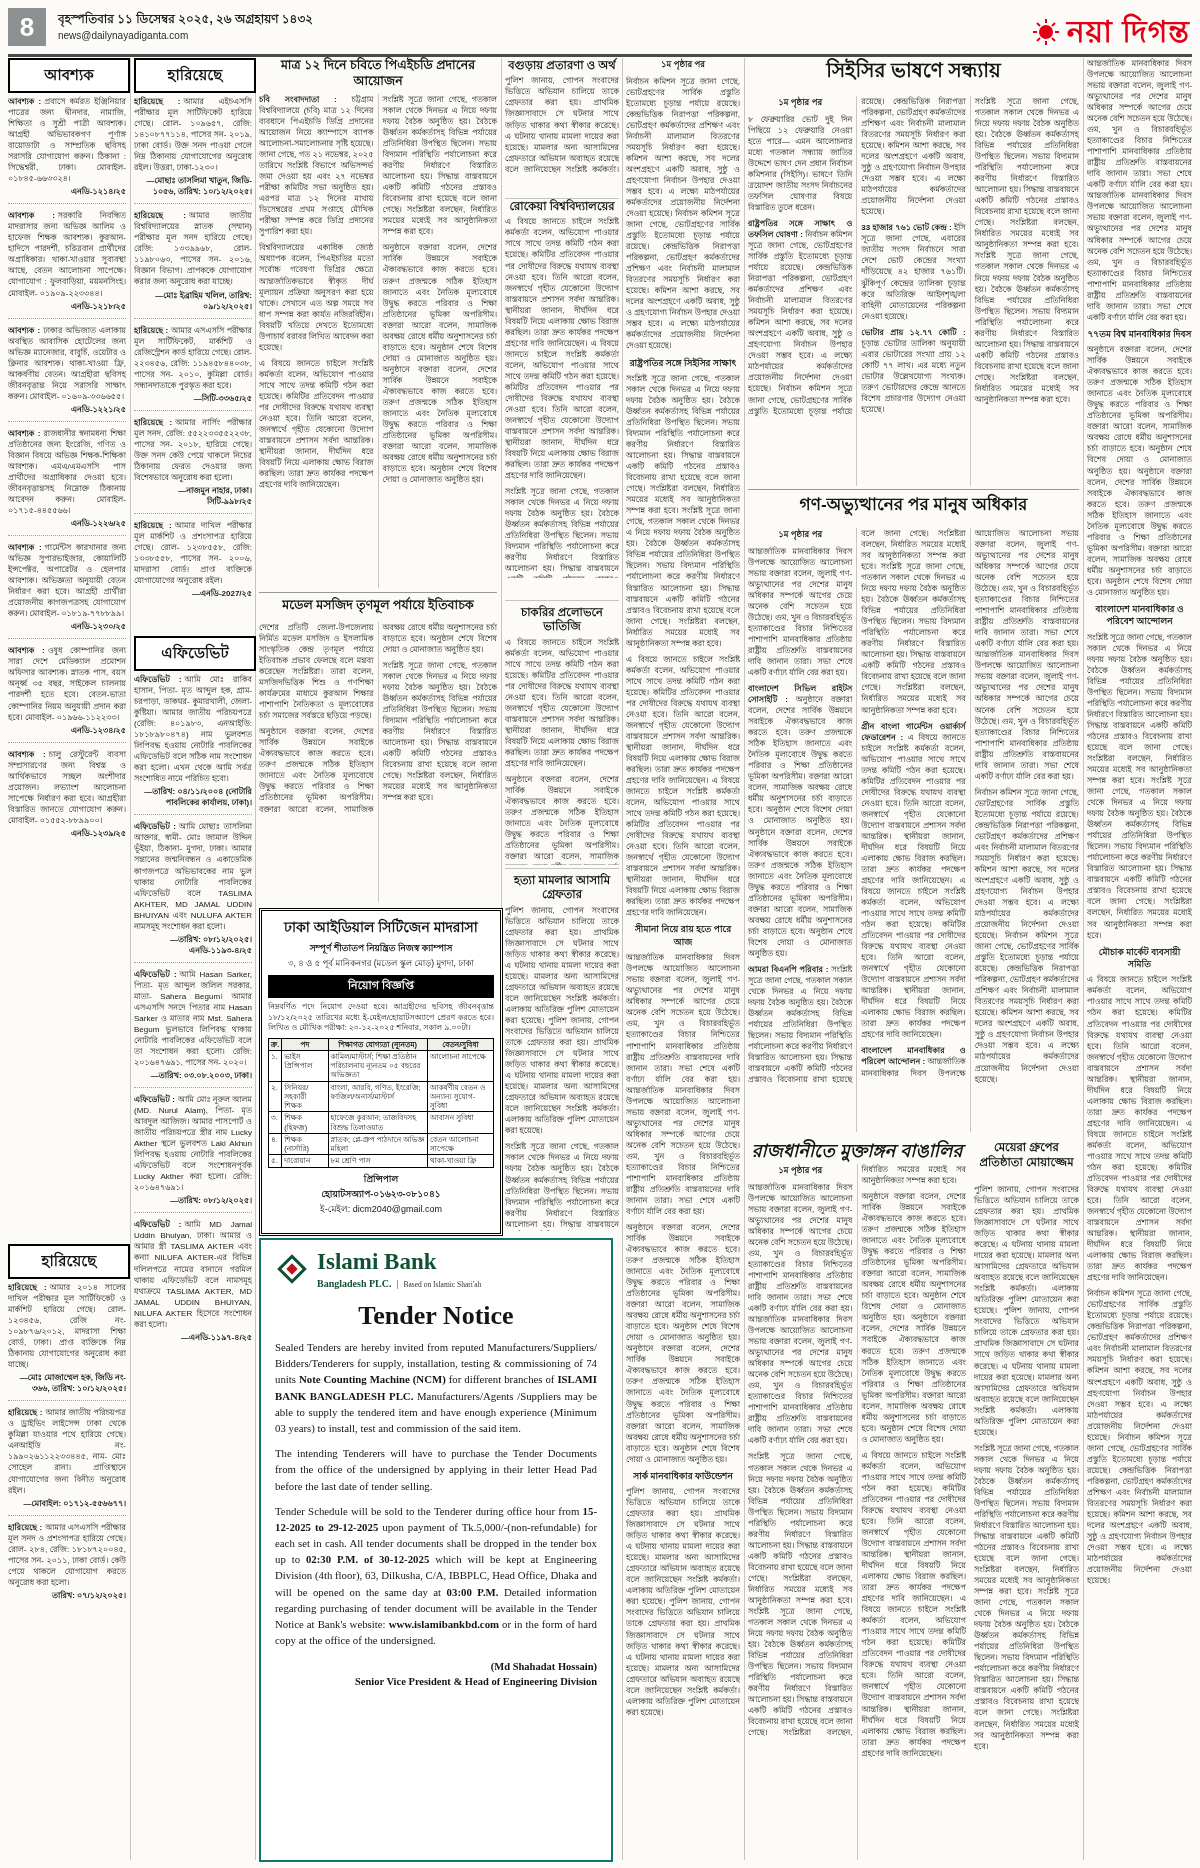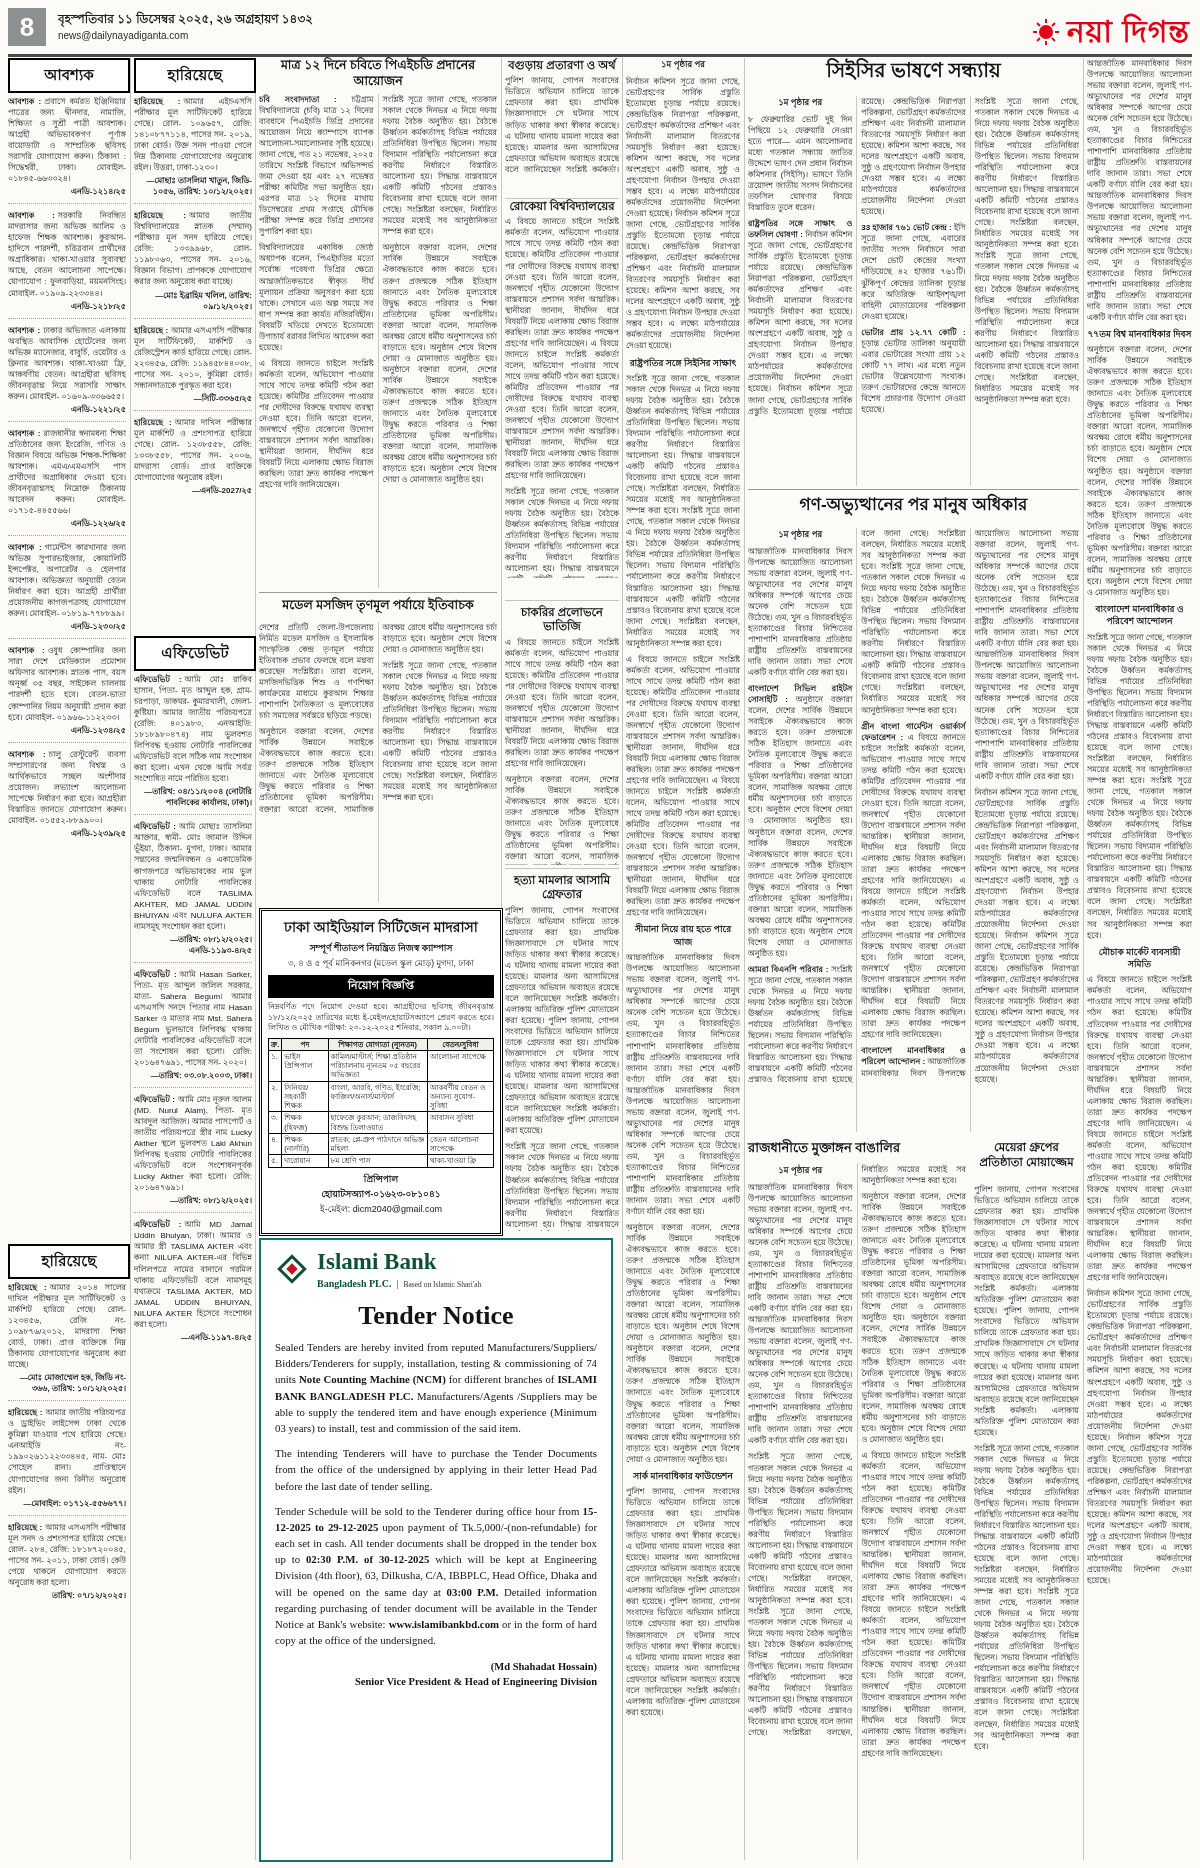--- a/index.html
+++ b/index.html
@@ -24,21 +24,21 @@
   .ad:last-child{border-bottom:none;}
   .lead{font-weight:700;margin-right:3px;}
   .code{display:block;text-align:right;font-weight:600;margin-top:2px;}
   .note{font-size:8.5px;font-weight:700;text-align:center;margin:1px 0 5px;}
   .h-mid{font-weight:700;font-size:12.5px;line-height:1.25;text-align:center;}
   .h-c5{font-weight:700;font-size:11.5px;line-height:1.25;text-align:center;margin-bottom:3px;}
   .c5art{position:absolute;overflow:hidden;}
   .c5art + .c5art{border-top:0;}
   .h-big{font-weight:800;font-size:20px;line-height:1.2;text-align:center;}
   .h-mass{font-weight:800;font-size:17px;line-height:1.2;text-align:center;}
-  .h-sub{font-weight:700;font-size:13px;line-height:1.25;}
+  .h-sub{font-weight:700;font-size:18px;line-height:1.25;text-align:center;font-style:italic;}
   .h-sub2{font-weight:700;font-size:11.5px;line-height:1.3;text-align:center;}
   .mc{column-gap:9px;column-rule:1px solid #c9c7c1;overflow:hidden;}
   .mc2{column-count:2;}
   .mc3{column-count:3;}
   .subhead-inline{font-weight:700;text-align:center;font-size:9px;margin:3px 0 4px;}
   
   .mad{border:3px double #000;background:#fff;padding:5px 6px;overflow:hidden;}
   .mad .m-title{font-size:14px;font-weight:800;text-align:center;}
   .mad .m-sub{font-size:9px;font-weight:700;text-align:center;margin-top:1px;}
   .mad .m-addr{font-size:8.5px;text-align:center;margin-top:1px;}
@@ -153,20 +153,24 @@
     </div>
     <div class="ad">
       <span class="lead">হারিয়েছে :</span><span>আমার জাতীয় বিশ্ববিদ্যালয়ের স্নাতক (সম্মান) পরীক্ষার মূল সনদ হারিয়ে গেছে। রেজি: ১৩৩৯৯৬৮, রোল- ১১৯৮০৬৩, পাসের সন- ২০১৬, বিজ্ঞান বিভাগ। প্রাপককে যোগাযোগ করার জন্য অনুরোধ করা যাচ্ছে।</span>
       <span class="code">—মোঃ ইব্রাহিম খলিল, তারিখ: ০৯/১২/২০২৫।</span>
     </div>
     <div class="ad">
       <span class="lead">হারিয়েছে :</span><span>আমার এসএসসি পরীক্ষার মূল সার্টিফিকেট, মার্কশিট ও রেজিস্ট্রেশন কার্ড হারিয়ে গেছে। রোল- ২২৩৪৫৬, রেজি: ১১৯৪৫৮৪৪০৩৮, পাসের সন- ২০১০, কুমিল্লা বোর্ড। সন্ধানদাতাকে পুরস্কৃত করা হবে।</span>
       <span class="code">—সিটি-৩৩৬৫/২৫</span>
     </div>
     <div class="ad">
+      <span class="lead">হারিয়েছে :</span><span>আমার নার্সিং পরীক্ষার মূল সনদ, রেজি: ৫৫২২৩৩৫৫২২৩৮, পাসের সন- ২০১৮, হারিয়ে গেছে। উক্ত সনদ কেউ পেয়ে থাকলে নিচের ঠিকানায় ফেরত দেওয়ার জন্য বিশেষভাবে অনুরোধ করা হলো।</span>
+      <span class="code">—নাজমুন নাহার, ঢাকা। সিটি-৯৯৮/২৫</span>
+    </div>
+    <div class="ad">
       <span class="lead">হারিয়েছে :</span><span>আমার দাখিল পরীক্ষার মূল মার্কশিট ও প্রশংসাপত্র হারিয়ে গেছে। রোল- ১২৩৮৫৫৮, রেজি: ১৩৩৮৫৫৮, পাসের সন- ২০০৬, মাদরাসা বোর্ড। প্রাপ্ত ব্যক্তিকে যোগাযোগের অনুরোধ রইল।</span>
       <span class="code">—এনডি-2027/২৫</span>
     </div>
   </div>
   <div class="abs boxhead" style="left:134px;top:636px;width:118px;">এফিডেভিট</div>
   <div class="abs bt" style="left:134px;top:668px;width:118px;height:1192px;">
     <div class="ad">
       <span class="lead">এফিডেভিট :</span><span>আমি মোঃ রাকিব হাসান, পিতা- মৃত আব্দুল হক, গ্রাম- চরপাড়া, ডাকঘর- কুমারখালী, জেলা- কুষ্টিয়া। আমার জাতীয় পরিচয়পত্রে (রেজি: ৪০১৯৮৩, এনআইডি: ১৮১৮৯৮০৪৭৪) নাম ভুলবশত লিপিবদ্ধ হওয়ায় নোটারি পাবলিকের এফিডেভিট বলে সঠিক নাম সংশোধন করা হলো। এখন থেকে আমি সর্বত্র সংশোধিত নামে পরিচিত হবো।</span>
       <span class="code">—তারিখ: ০৪/১১/২০০৪ (নোটারি পাবলিকের কার্যালয়, ঢাকা)।</span>
     </div>

